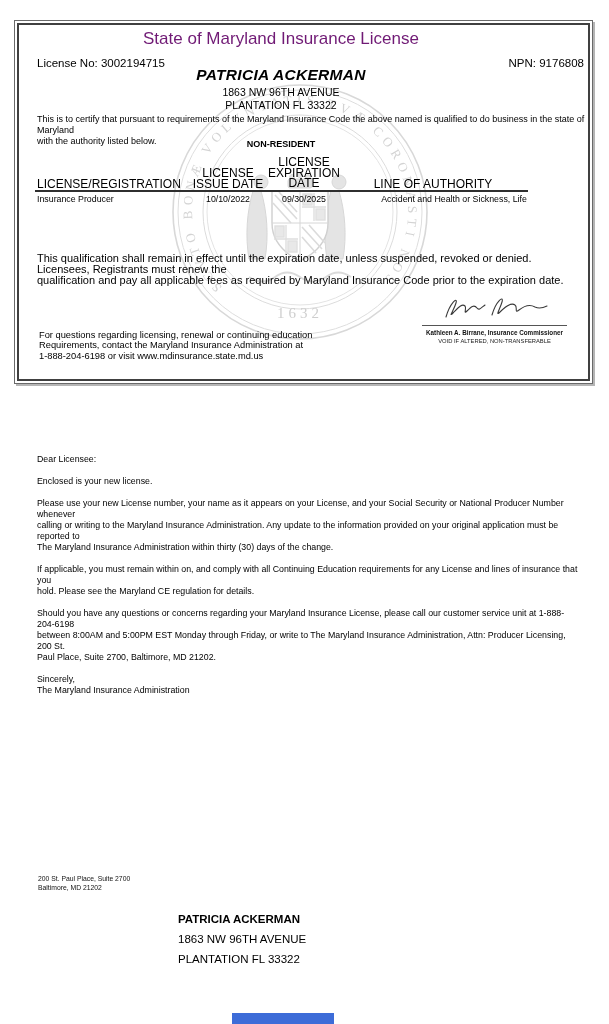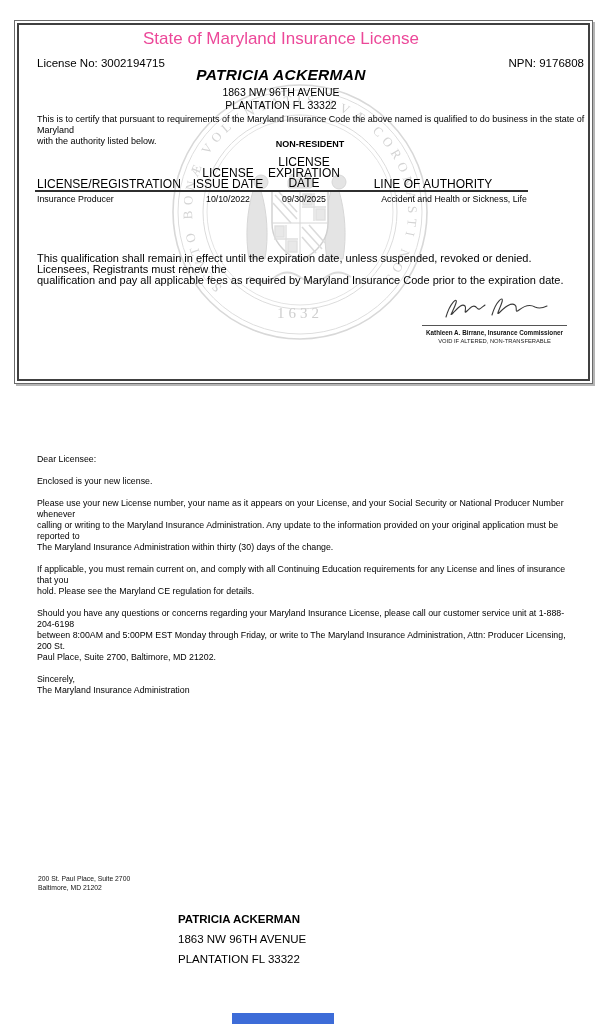--- a/index.html
+++ b/index.html
@@ -11,27 +11,27 @@
   .pre { white-space:pre-line; }
 
   
   .certificate {
     left:14px; top:20px; width:579px; height:364px;
     border:1px solid #6a6a6a; padding:2px; background:#fff;
     box-shadow:2px 2px 0 #b5b5b5; box-sizing:border-box;
   }
   .cert-inner { position:relative; border:2px solid #404040; width:100%; height:100%; box-sizing:border-box; background:transparent; }
   .seal { left:150px; top:56px; width:262px; height:262px; opacity:.9; }
-  .cert-title { top:4px; left:0; width:524px; text-align:center; font-size:17px; color:#ec4899; }
+  .cert-title { top:4px; left:0; width:524px; text-align:center; font-size:17px; color:#701a75; }
   .cert-meta { top:32px; left:18px; width:547px; display:flex; justify-content:space-between; font-size:11.5px; }
   .cert-name { top:41px; left:0; width:524px; text-align:center; font-weight:bold; font-style:italic; font-size:15.5px; letter-spacing:.3px; }
   .cert-addr1 { top:61px; left:0; width:524px; text-align:center; font-size:10.5px; }
   .cert-addr2 { top:74px; left:0; width:524px; text-align:center; font-size:10.5px; }
   .cert-certify { top:89px; left:18px; width:548px; font-size:9px; line-height:11px; }
-  .cert-nonres { top:114px; left:0; width:524px; text-align:center; font-weight:bold; font-size:9px;padding-left:29px; }
+  .cert-nonres { top:114px; left:0; width:524px; text-align:center; font-weight:bold; font-size:9px; }
   .th { font-weight:normal; font-size:12px; line-height:10.6px; }
   .h-col1 { left:18px;  top:154px; width:200px; }
   .h-col2 { left:149px; top:143px; width:120px; text-align:center; }
   .h-col3 { left:225px; top:132px; width:120px; text-align:center; }
   .h-col4 { left:334px; top:154px; width:160px; text-align:center; }
   .t-rule { left:16px; top:165px; width:493px; height:2px; background:#2f2f2f; }
   .td { font-size:8.8px; top:169px; }
   .c1 { left:18px;  width:190px; }
   .c2 { left:149px; width:120px; text-align:center; }
   .c3 { left:225px; width:120px; text-align:center; }
@@ -144,30 +144,33 @@
       <div class="abs sig-block">
         <svg class="sig-svg" viewBox="0 0 122 34" aria-hidden="true">
           <path d="M12,26 C16,12 24,5 22,12 C20,19 14,27 19,22 C24,17 28,12 31,15 C33,17 29,24 33,20 C37,16 40,13 43,17 C45,20 48,16 51,14" fill="none" stroke="#3a3a3a" stroke-width="1.1" stroke-linecap="round"></path>
           <path d="M58,24 C62,10 70,4 68,11 C66,18 61,26 66,21 C71,16 77,11 81,14 C84,16 80,23 85,19 C90,15 96,13 101,16 C105,18 109,17 113,15" fill="none" stroke="#3a3a3a" stroke-width="1.1" stroke-linecap="round"></path>
         </svg>
         <div class="sig-line"></div>
         <div class="sig-name">Kathleen A. Birrane, Insurance Commissioner</div>
         <div class="sig-void">VOID IF ALTERED, NON-TRANSFERABLE</div>
       </div>
 
+      <div class="abs cert-contact pre">For questions regarding licensing, renewal or continuing education
+Requirements, contact the Maryland Insurance Administration at
+1-888-204-6198 or visit www.mdinsurance.state.md.us</div>
     </div>
   </div>
 
   <div class="abs letter">
     <p>Dear Licensee:</p>
     <p>Enclosed is your new license.</p>
     <p class="pre">Please use your new License number, your name as it appears on your License, and your Social Security or National Producer Number whenever
 calling or writing to the Maryland Insurance Administration. Any update to the information provided on your original application must be reported to
 The Maryland Insurance Administration within thirty (30) days of the change.</p>
-    <p class="pre">If applicable, you must remain current on, and comply with all Continuing Education requirements for any License and lines of insurance that you
+    <p class="pre">If applicable, you must remain within on, and comply with all Continuing Education requirements for any License and lines of insurance that you
 hold. Please see the Maryland CE regulation for details.</p>
     <p class="pre">Should you have any questions or concerns regarding your Maryland Insurance License, please call our customer service unit at 1-888-204-6198
 between 8:00AM and 5:00PM EST Monday through Friday, or write to The Maryland Insurance Administration, Attn: Producer Licensing, 200 St.
 Paul Place, Suite 2700, Baltimore, MD 21202.</p>
     <p class="pre">Sincerely,
 The Maryland Insurance Administration</p>
   </div>
 
   <div class="abs footer-address pre">200 St. Paul Place, Suite 2700
 Baltimore, MD 21202</div>

